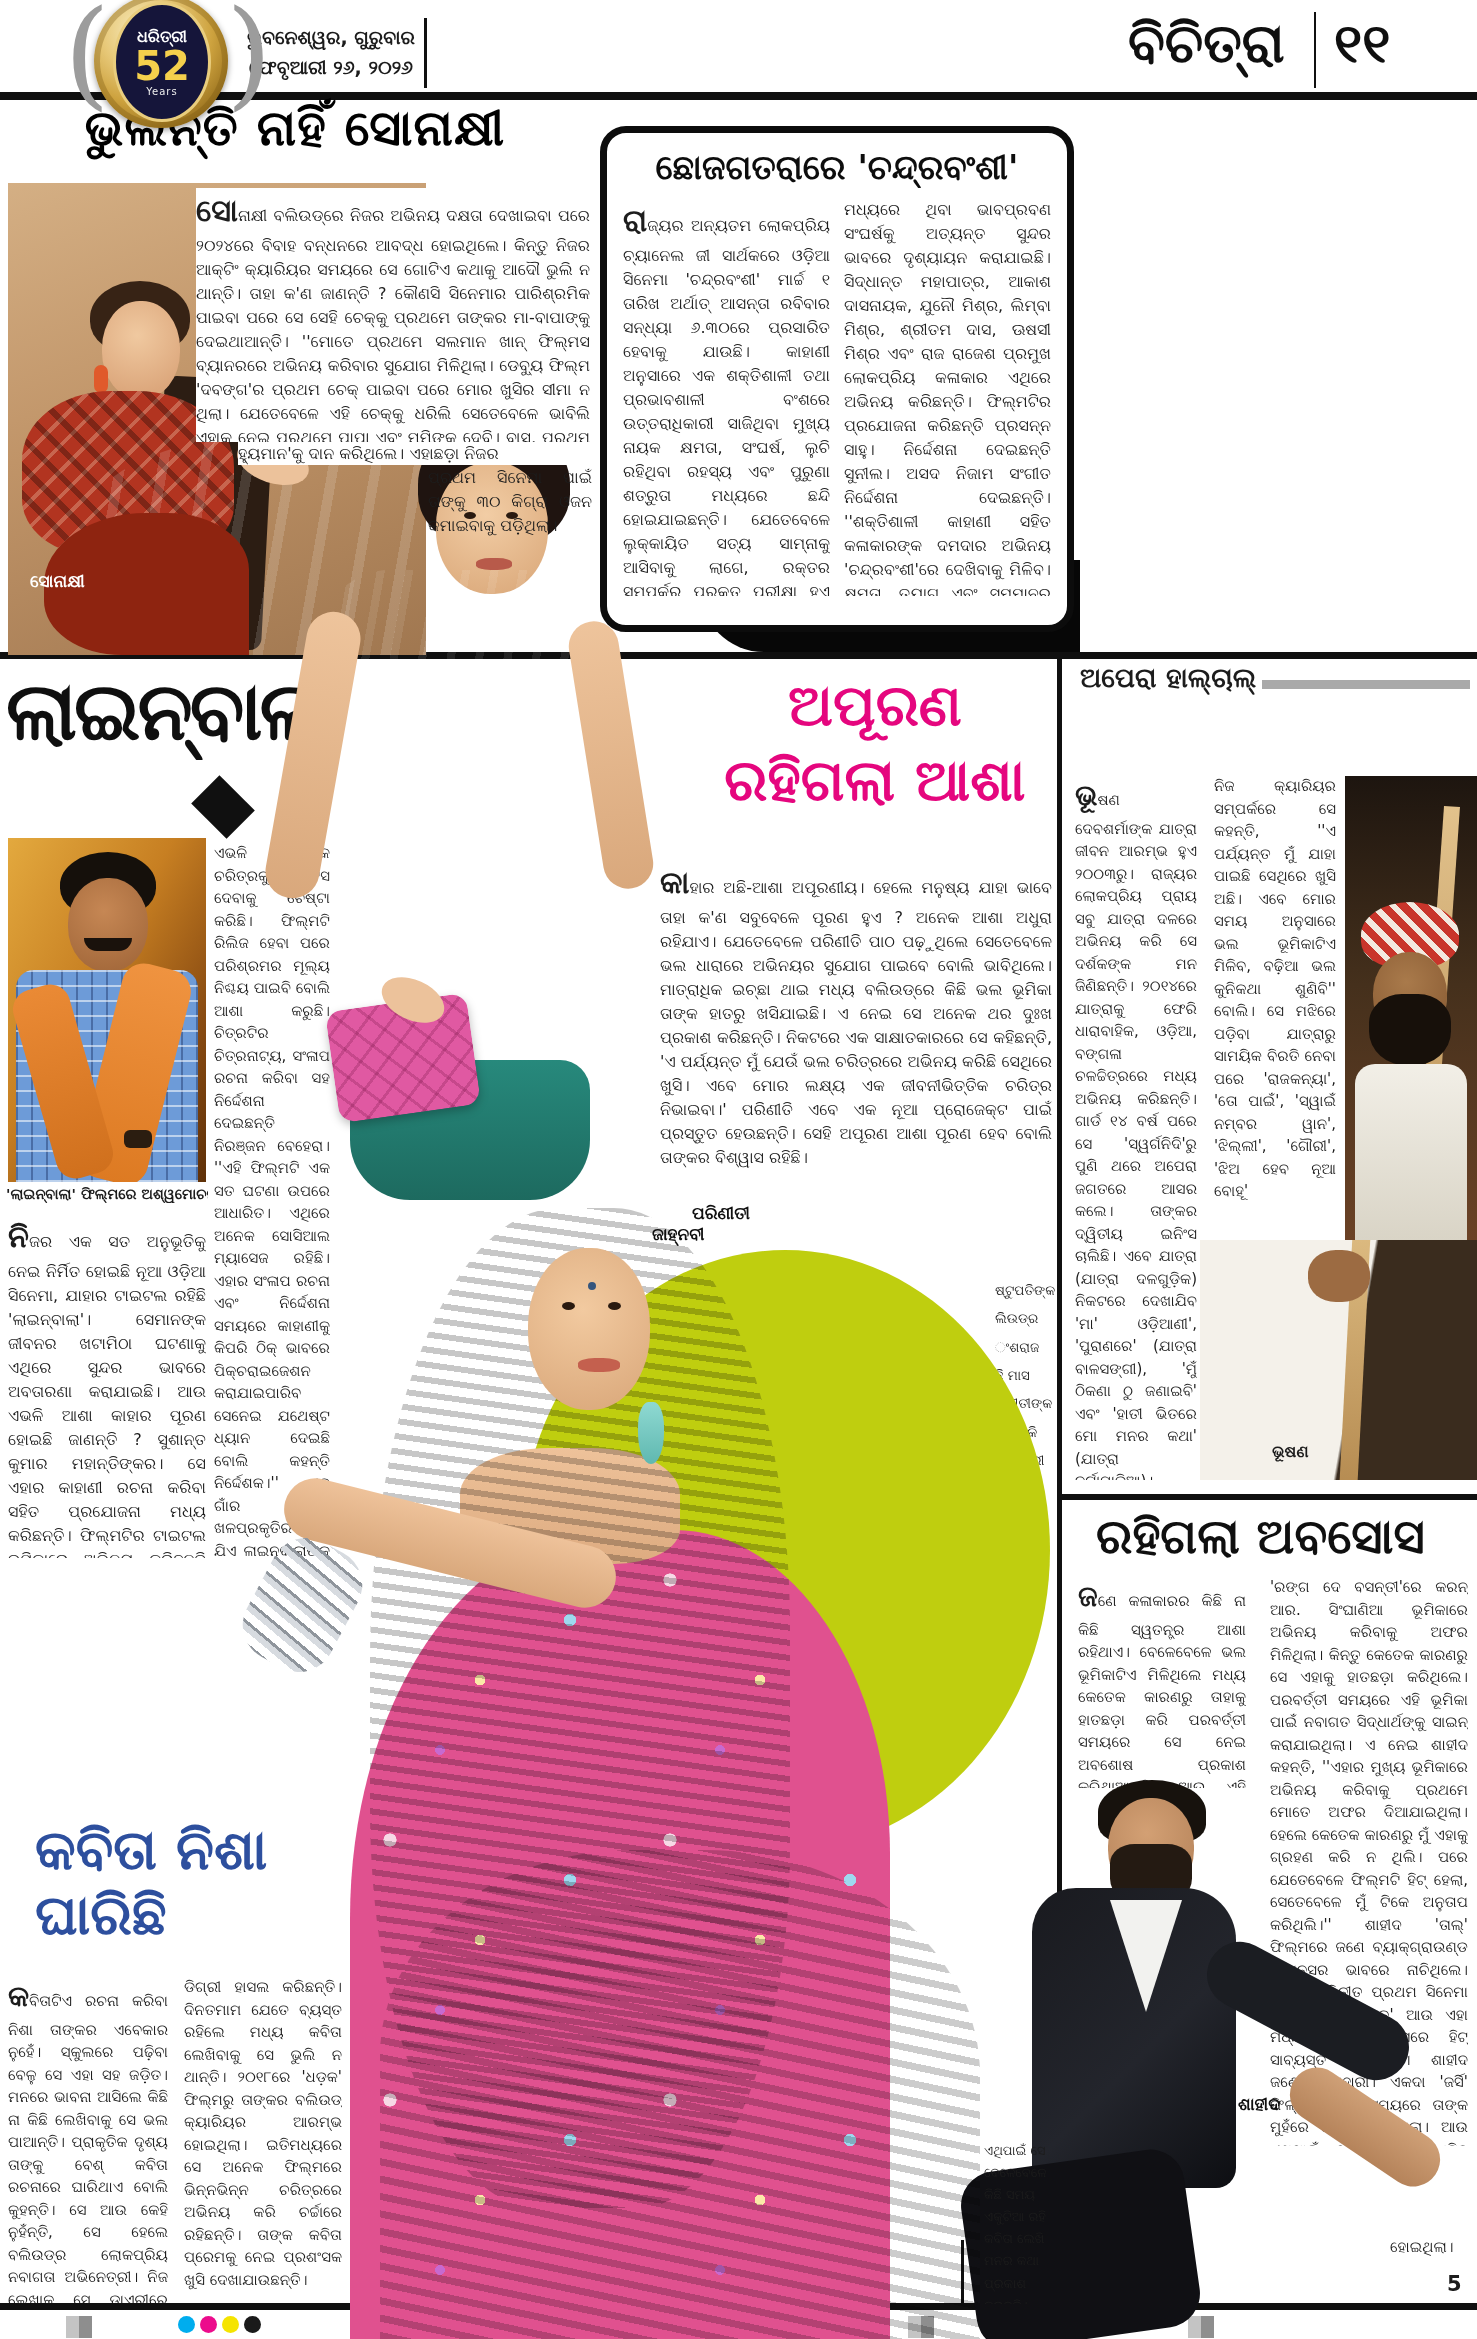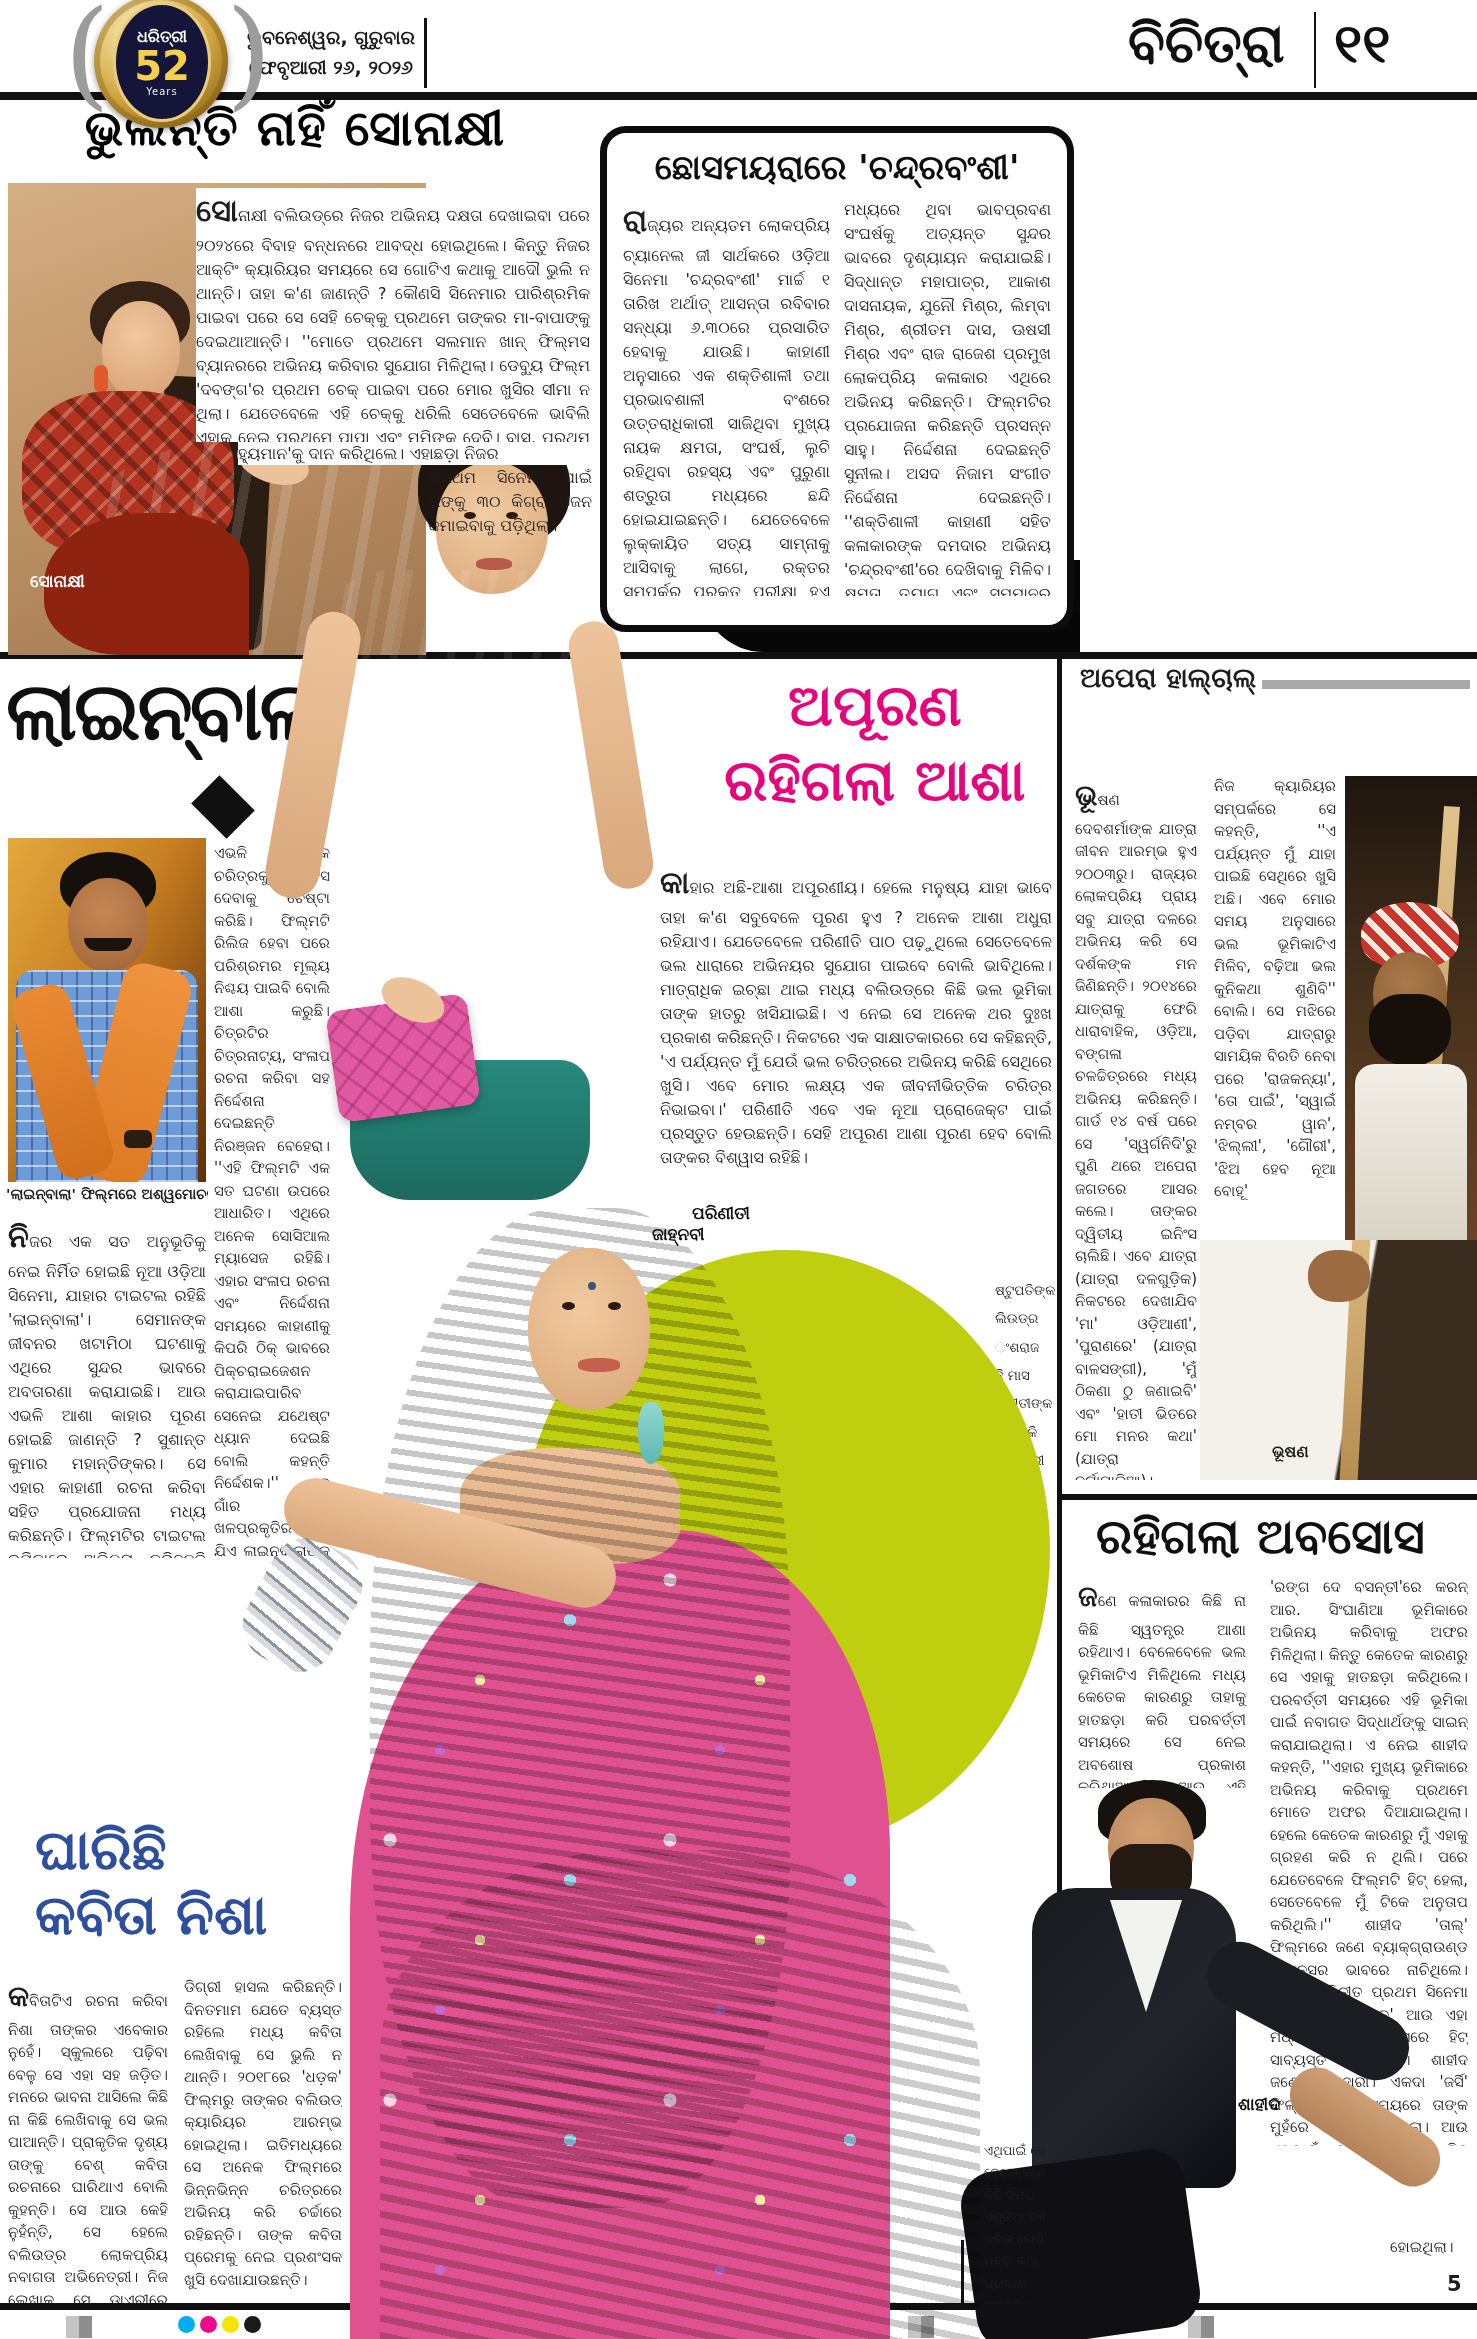--- a/index.html
+++ b/index.html
@@ -79,21 +79,21 @@
   </div>
 
   <div class="abs bodytxt dc" style="left:196px;top:188px;width:394px;height:254px;background:#fff;z-index:3;">ସୋନାକ୍ଷୀ ବଲିଉଡ୍‌ରେ ନିଜର ଅଭିନୟ ଦକ୍ଷତା ଦେଖାଇବା ପରେ ୨୦୨୪ରେ ବିବାହ ବନ୍ଧନରେ ଆବଦ୍ଧ ହୋଇଥିଲେ। କିନ୍ତୁ ନିଜର ଆକ୍ଟିଂ କ୍ୟାରିୟର ସମୟରେ ସେ ଗୋଟିଏ କଥାକୁ ଆଦୌ ଭୁଲି ନ ଥାନ୍ତି। ତାହା କ'ଣ ଜାଣନ୍ତି ? କୌଣସି ସିନେମାର ପାରିଶ୍ରମିକ ପାଇବା ପରେ ସେ ସେହି ଚେକ୍‌କୁ ପ୍ରଥମେ ତାଙ୍କର ମା-ବାପାଙ୍କୁ ଦେଇଥାଆନ୍ତି। ''ମୋତେ ପ୍ରଥମେ ସଲମାନ ଖାନ୍ ଫିଲ୍ମସ ବ୍ୟାନରରେ ଅଭିନୟ କରିବାର ସୁଯୋଗ ମିଳିଥିଲା। ଡେବ୍ୟୁ ଫିଲ୍ମ 'ଦବଙ୍ଗ'ର ପ୍ରଥମ ଚେକ୍ ପାଇବା ପରେ ମୋର ଖୁସିର ସୀମା ନ ଥିଲା। ଯେତେବେଳେ ଏହି ଚେକ୍‌କୁ ଧରିଲି ସେତେବେଳେ ଭାବିଲି ଏହାକୁ ନେଇ ପ୍ରଥମେ ପାପା ଏବଂ ମମିଙ୍କୁ ଦେବି। ବାସ୍, ପ୍ରଥମ ରେମ୍ୟୁନିରେଶନ ଚେକ୍ ସେମାନଙ୍କୁ ଦେବା ପରେ ଏ ପର୍ଯ୍ୟନ୍ତ ମଧ୍ୟ ସେହି ଧାରା ଜାରି ରଖିଛି ବୋଲି କହନ୍ତି ସୋନାକ୍ଷୀ।'' ସୋନାକ୍ଷୀ ନିଜର ପ୍ରଥମ ରେମ୍ୟୁନିରେଶନରୁ କିଛି ଅଂଶ ସଲମାନଙ୍କ ସଂସ୍ଥା 'ବିଇଂ</div>
   <div class="abs bodytxt" style="left:238px;top:442px;width:352px;height:23px;background:#fff;z-index:3;white-space:nowrap;">ହ୍ୟୁମାନ'କୁ ଦାନ କରିଥିଲେ। ଏହାଛଡ଼ା ନିଜର</div>
   <div class="abs bodytxt" style="left:428px;top:466px;width:164px;height:122px;z-index:3;">ପ୍ରଥମ ସିନେମା ପାଇଁ ତାଙ୍କୁ ୩୦ କିଗ୍ରା ଓଜନ କମାଇବାକୁ ପଡ଼ିଥିଲା।</div>
 
 
   <div class="abs" style="left:700px;top:560px;width:380px;height:92px;background:#070707;border-radius:0 0 0 64px;z-index:3;"></div>
 
   <div class="abs featurebox" style="left:600px;top:126px;width:474px;height:506px;z-index:4;">
-    <div style="text-align:center;font-size:34px;font-weight:800;color:#0d0d0d;margin:14px 8px 10px 8px;white-space:nowrap;overflow:hidden;">ଛୋସମୟରାରେ 'ଚନ୍ଦ୍ରବଂଶୀ'</div>
+    <div style="text-align:center;font-size:34px;font-weight:800;color:#0d0d0d;margin:14px 8px 10px 8px;white-space:nowrap;overflow:hidden;">ଛୋଜଗତରାରେ 'ଚନ୍ଦ୍ରବଂଶୀ'</div>
     <div style="display:flex;gap:14px;padding:0 16px;">
       <div class="bodytxt dc" style="flex:1;height:398px;">ରାଜ୍ୟର ଅନ୍ୟତମ ଲୋକପ୍ରିୟ ଚ୍ୟାନେଲ ଜୀ ସାର୍ଥକରେ ଓଡ଼ିଆ ସିନେମା 'ଚନ୍ଦ୍ରବଂଶୀ' ମାର୍ଚ୍ଚ ୧ ତାରିଖ ଅର୍ଥାତ୍ ଆସନ୍ତା ରବିବାର ସନ୍ଧ୍ୟା ୬.୩୦ରେ ପ୍ରସାରିତ ହେବାକୁ ଯାଉଛି। କାହାଣୀ ଅନୁସାରେ ଏକ ଶକ୍ତିଶାଳୀ ତଥା ପ୍ରଭାବଶାଳୀ ବଂଶରେ ଉତ୍ତରାଧିକାରୀ ସାଜିଥିବା ମୁଖ୍ୟ ନାୟକ କ୍ଷମତା, ସଂଘର୍ଷ, ଲୁଚି ରହିଥିବା ରହସ୍ୟ ଏବଂ ପୁରୁଣା ଶତ୍ରୁତା ମଧ୍ୟରେ ଛନ୍ଦି ହୋଇଯାଇଛନ୍ତି। ଯେତେବେଳେ ଲୁକ୍କାୟିତ ସତ୍ୟ ସାମ୍ନାକୁ ଆସିବାକୁ ଲାଗେ, ରକ୍ତର ସମ୍ପର୍କର ପ୍ରକୃତ ପରୀକ୍ଷା ହୁଏ ଏବଂ ସମ୍ପର୍କଗୁଡ଼ିକ ବିଶ୍ୱାସଘାତକତାର ସୀମାକୁ ପାରି ହୋଇଯାଏ। ଏହି ଚଳଚ୍ଚିତ୍ରରେ ପ୍ରତିଶୋଧ ଏବଂ ନ୍ୟାୟ, ଅହଂକାର ଏବଂ ମାନବିକତା</div>
       <div class="bodytxt" style="flex:1;height:398px;">ମଧ୍ୟରେ ଥିବା ଭାବପ୍ରବଣ ସଂଘର୍ଷକୁ ଅତ୍ୟନ୍ତ ସୁନ୍ଦର ଭାବରେ ଦୃଶ୍ୟାୟନ କରାଯାଇଛି। ସିଦ୍ଧାନ୍ତ ମହାପାତ୍ର, ଆକାଶ ଦାସନାୟକ, ଯୁନୌ ମିଶ୍ର, ଲିମ୍ବା ମିଶ୍ର, ଶ୍ରୀତମ ଦାସ, ଊଷସୀ ମିଶ୍ର ଏବଂ ରାଜ ରାଜେଶ ପ୍ରମୁଖ ଲୋକପ୍ରିୟ କଳାକାର ଏଥିରେ ଅଭିନୟ କରିଛନ୍ତି। ଫିଲ୍ମଟିର ପ୍ରଯୋଜନା କରିଛନ୍ତି ପ୍ରସନ୍ନ ସାହୁ। ନିର୍ଦ୍ଦେଶନା ଦେଇଛନ୍ତି ସୁନୀଲ। ଅସଦ ନିଜାମ ସଂଗୀତ ନିର୍ଦ୍ଦେଶନା ଦେଇଛନ୍ତି। ''ଶକ୍ତିଶାଳୀ କାହାଣୀ ସହିତ କଳାକାରଙ୍କ ଦମଦାର ଅଭିନୟ 'ଚନ୍ଦ୍ରବଂଶୀ'ରେ ଦେଖିବାକୁ ମିଳିବ। କ୍ଷମତା, ତ୍ୟାଗ ଏବଂ ସମ୍ମାନର ଏହି ଆକର୍ଷଣୀୟ କାହାଣୀ ନେଇ ପ୍ରସ୍ତୁତ ଏହି ଫିଲ୍ମଟିକୁ ଜୀ ସାର୍ଥକରେ ଦେଖିବାକୁ ଭୁଲନ୍ତୁ ନାହିଁ ବୋଲି କହିଛନ୍ତି ଜୀ-ସାର୍ଥକର ଚିଫ ଚ୍ୟାନେଲ ଅଫିସର ରାହୁଲ ରାଓ।''</div>
     </div>
   </div>
 
   <div class="abs rule" style="left:0;top:652px;width:1477px;height:7px;"></div>
 
   <div class="abs h-black" style="left:6px;top:664px;width:345px;font-size:80px;letter-spacing:-3px;line-height:1.2;white-space:nowrap;overflow:hidden;">ଲାଇନ୍‌ବାଲା</div>
   <div class="abs" style="left:198px;top:782px;width:50px;height:50px;background:#101010;transform:rotate(45deg) scaleY(.8);"></div>
@@ -176,22 +176,22 @@
     <div class="abs" style="left:72px;top:100px;width:204px;height:300px;background:linear-gradient(135deg,#191a1f 0%,#23252c 55%,#0d0e12 100%);border-radius:44px 52px 20px 20px;"></div>
     <div class="abs" style="left:150px;top:112px;width:72px;height:112px;background:#f2f2ef;clip-path:polygon(0 0,100% 0,50% 100%);"></div>
     <div class="abs" style="left:238px;top:190px;width:220px;height:66px;background:#1b1d22;border-radius:36px;transform:rotate(28deg);"></div>
     <div class="abs" style="left:320px;top:312px;width:170px;height:54px;background:linear-gradient(#cfa077,#b5835a);border-radius:28px;transform:rotate(34deg);"></div>
     <div class="abs" style="left:8px;top:372px;width:225px;height:179px;background:#101014;border-radius:34px;transform:rotate(-8deg);"></div>
   </div>
   <div class="abs caption" style="left:1238px;top:2094px;z-index:5;">ଶାହୀଦ</div>
   <div class="abs rule" style="left:961px;top:2240px;width:3px;height:63px;"></div>
 
   <div class="abs h-navy" style="left:35px;top:1818px;font-size:55px;line-height:1.18;">
+    <div>କବିତା ନିଶା</div>
     <div>ଘାରିଛି</div>
-    <div>କବିତା ନିଶା</div>
   </div>
   <div class="abs bodytxt small dc" style="left:8px;top:1976px;width:160px;height:328px;">କବିତାଟିଏ ରଚନା କରିବା ନିଶା ତାଙ୍କର ଏବେକାର ନୁହେଁ। ସ୍କୁଲରେ ପଢ଼ିବା ବେଳୁ ସେ ଏହା ସହ ଜଡ଼ିତ। ମନରେ ଭାବନା ଆସିଲେ କିଛି ନା କିଛି ଲେଖିବାକୁ ସେ ଭଲ ପାଆନ୍ତି। ପ୍ରାକୃତିକ ଦୃଶ୍ୟ ତାଙ୍କୁ ବେଶ୍ କବିତା ରଚନାରେ ଘାରିଥାଏ ବୋଲି କୁହନ୍ତି। ସେ ଆଉ କେହି ନୁହଁନ୍ତି, ସେ ହେଲେ ବଲିଉଡ୍‌ର ଲୋକପ୍ରିୟ ନବାଗତା ଅଭିନେତ୍ରୀ। ନିଜ ଲେଖାକୁ ସେ ଡାଏରୀରେ ସାଇତି ରଖନ୍ତି। ଲି' ଷ୍ଟ୍ରାସବର୍ଗ ଥିଏଟର ଆଣ୍ଡ ଫିଲ୍ମ ଇନ୍‌ଷ୍ଟିଚ୍ୟୁଟରୁ ସେ ଅଭିନୟରେ</div>
   <div class="abs bodytxt small" style="left:184px;top:1976px;width:158px;height:328px;">ଡିଗ୍ରୀ ହାସଲ କରିଛନ୍ତି। ଦିନତମାମ ଯେତେ ବ୍ୟସ୍ତ ରହିଲେ ମଧ୍ୟ କବିତା ଲେଖିବାକୁ ସେ ଭୁଲି ନ ଥାନ୍ତି। ୨୦୧୮ରେ 'ଧଡ଼କ' ଫିଲ୍ମରୁ ତାଙ୍କର ବଲିଉଡ୍ କ୍ୟାରିୟର ଆରମ୍ଭ ହୋଇଥିଲା। ଇତିମଧ୍ୟରେ ସେ ଅନେକ ଫିଲ୍ମରେ ଭିନ୍ନଭିନ୍ନ ଚରିତ୍ରରେ ଅଭିନୟ କରି ଚର୍ଚ୍ଚାରେ ରହିଛନ୍ତି। ତାଙ୍କ କବିତା ପ୍ରେମକୁ ନେଇ ପ୍ରଶଂସକ ଖୁସି ଦେଖାଯାଉଛନ୍ତି।</div>
 
   <div class="abs" style="left:520px;top:1250px;width:530px;height:600px;border-radius:50%;background:#bfce0f;z-index:1;"></div>
 
   <div class="abs" style="left:270px;top:1150px;width:740px;height:1189px;z-index:3;">
     <div class="abs" style="left:80px;top:380px;width:540px;height:809px;background:#e0518f;background-image:radial-gradient(circle 16px at 40px 50px,#f7d9e6 40%,transparent 42%),radial-gradient(circle 13px at 130px 150px,#fbe9a8 40%,transparent 42%),radial-gradient(circle 15px at 220px 90px,#9fd8ef 40%,transparent 42%),radial-gradient(circle 12px at 90px 220px,#c76ad0 40%,transparent 42%);background-size:280px 260px;border-radius:48% 40% 0 0;"></div>
     <div class="abs" style="left:190px;top:298px;width:220px;height:116px;background:linear-gradient(#eec29a,#ddab80);border-radius:40% 40% 30% 30%;"></div>
     <div class="abs" style="left:100px;top:58px;width:420px;height:1000px;background:linear-gradient(150deg,#7d5a38 0%,#5a3f28 60%,#46301e 100%);background-image:repeating-linear-gradient(8deg,rgba(0,0,0,.22) 0 6px,transparent 6px 15px);border-radius:45% 42% 36% 40%;"></div>

